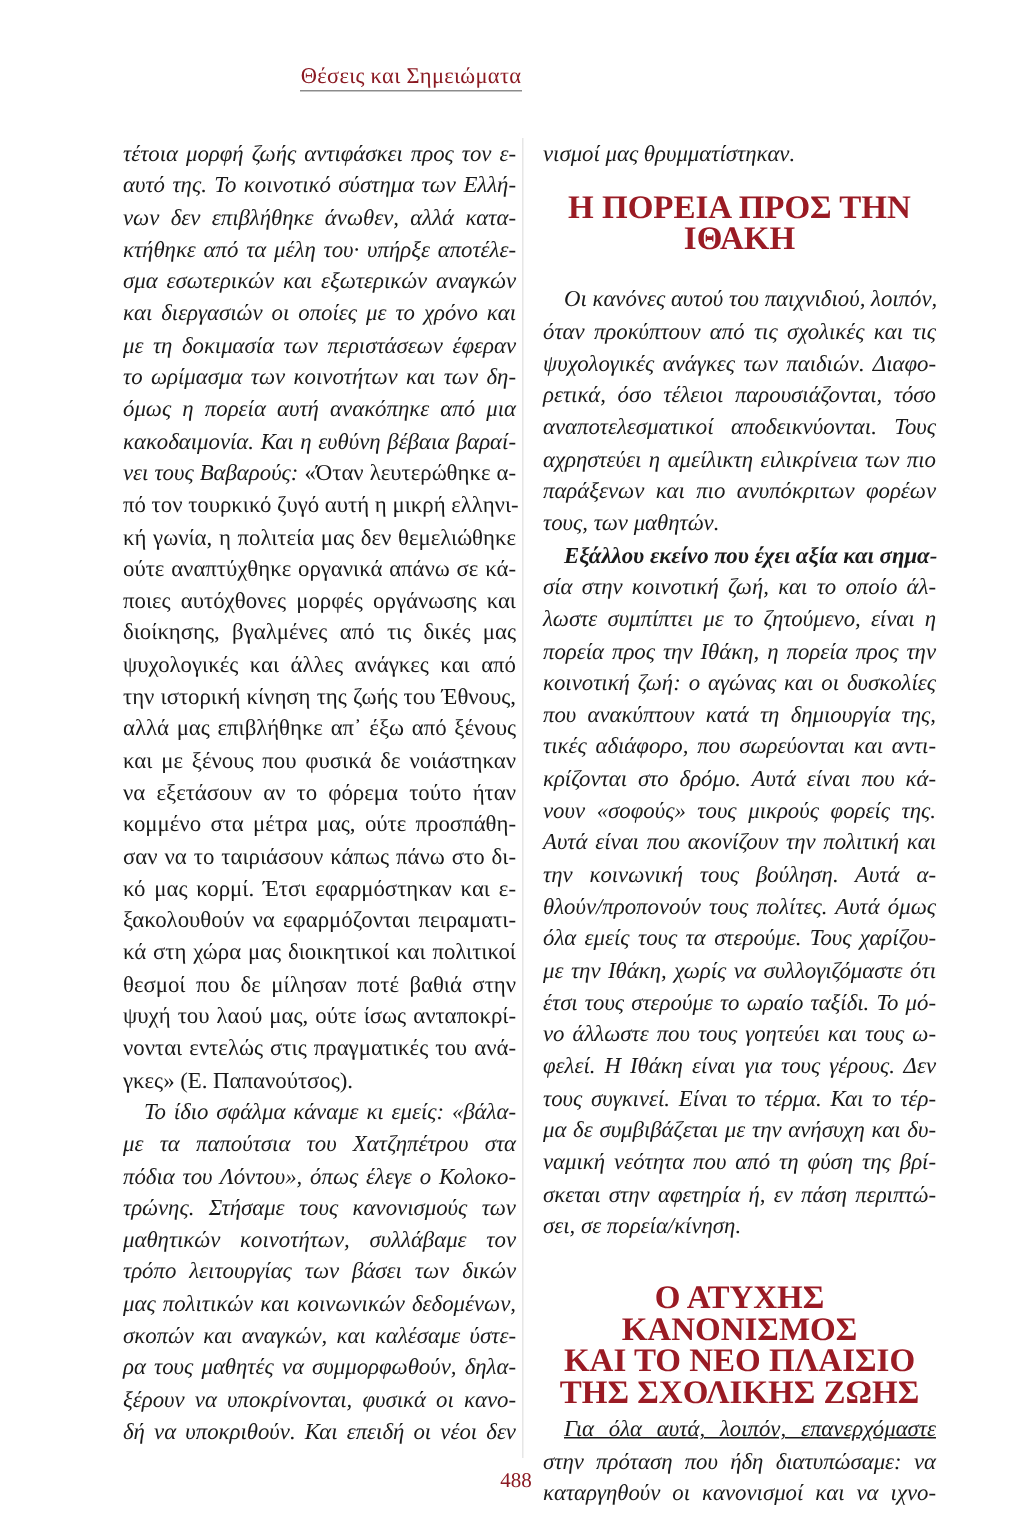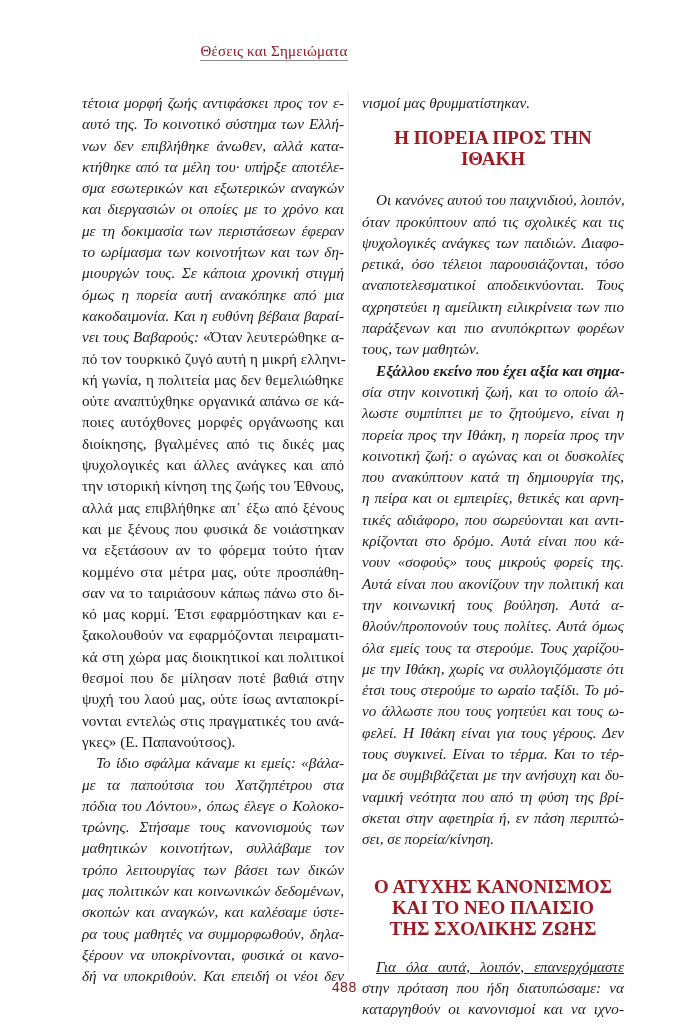--- a/index.html
+++ b/index.html
@@ -7,44 +7,43 @@
          font-family: "Liberation Serif", "DejaVu Serif", serif; color: #1a1a1a; }
   .header { position: absolute; top: 42px; left: 0; width: 548px; text-align: center; }
   .header span { font-size: 15px; color: #8b1a22; border-bottom: 1px solid #8b8b8b; padding-bottom: 1px; letter-spacing: 0.2px; }
   .col { position: absolute; top: 92px; width: 262px; font-size: 15.2px; line-height: 21.3px; text-align: justify; }
   .col.left { left: 82px; }
   .col.right { left: 362px; }
   .divider { position: absolute; left: 348px; top: 92px; width: 1px; height: 880px; background: #e6e6e6; }
   .line { display: block; white-space: nowrap; text-align: justify; text-align-last: justify; }
   .line.last { text-align-last: left; }
   .it { font-style: italic; }
-  .heading { color: #9a1b24; font-weight: bold; text-align: center; font-size: 19px; line-height: 21px; }
+  .heading { color: #9a1b24; font-weight: bold; text-align: center; font-size: 22px; line-height: 21px; }
   .h1 { margin-top: 14px; margin-bottom: 1px; }
-  .h2 { margin-top: 26px; margin-bottom: 17px; }
-  .page-number { position: absolute; top: 980px; left: 0; width: 688px; text-align: center; color: #8b1a22; font-size: 14px; font-family: Liberation Mono, monospace; }
+  .h2 { margin-top: 26px; margin-bottom: 4px; }
+  .page-number { position: absolute; top: 980px; left: 0; width: 688px; text-align: center; color: #8b1a22; font-size: 14px; }
 </style>
 </head>
 <body>
 
 <div class="header">
   <span>Θέσεις και Σημειώματα</span>
 </div>
 
 <div class="divider"></div>
 
 <div class="col left" id="left-col">
     <span class="line it">τέτοια μορφή ζωής αντιφάσκει προς τον ε-</span>
     <span class="line it">αυτό της. Το κοινοτικό σύστημα των Ελλή-</span>
     <span class="line it">νων δεν επιβλήθηκε άνωθεν, αλλά κατα-</span>
     <span class="line it">κτήθηκε από τα μέλη του· υπήρξε αποτέλε-</span>
     <span class="line it">σμα εσωτερικών και εξωτερικών αναγκών</span>
     <span class="line it">και διεργασιών οι οποίες με το χρόνο και</span>
     <span class="line it">με τη δοκιμασία των περιστάσεων έφεραν</span>
     <span class="line it">το ωρίμασμα των κοινοτήτων και των δη-</span>
-    <span class="line it">μιουργών τους. Σε κάποια χρονική στιγμή</span>
     <span class="line it">όμως η πορεία αυτή ανακόπηκε από μια</span>
     <span class="line it">κακοδαιμονία. Και η ευθύνη βέβαια βαραί-</span>
     <span class="line"><span class="it">νει τους Βαβαρούς: </span><span>«Όταν λευτερώθηκε α-</span></span>
     <span class="line">πό τον τουρκικό ζυγό αυτή η μικρή ελληνι-</span>
     <span class="line">κή γωνία, η πολιτεία μας δεν θεμελιώθηκε</span>
     <span class="line">ούτε αναπτύχθηκε οργανικά απάνω σε κά-</span>
     <span class="line">ποιες αυτόχθονες μορφές οργάνωσης και</span>
     <span class="line">διοίκησης, βγαλμένες από τις δικές μας</span>
     <span class="line">ψυχολογικές και άλλες ανάγκες και από</span>
     <span class="line">την ιστορική κίνηση της ζωής του Έθνους,</span>
@@ -86,21 +85,20 @@
       <span class="line it">αναποτελεσματικοί αποδεικνύονται. Τους</span>
       <span class="line it">αχρηστεύει η αμείλικτη ειλικρίνεια των πιο</span>
       <span class="line it">παράξενων και πιο ανυπόκριτων φορέων</span>
       <span class="line last it">τους, των μαθητών.</span>
       <span class="line it" style="text-indent: 14px; font-weight: bold;">Εξάλλου εκείνο που έχει αξία και σημα-</span>
       <span class="line it">σία στην κοινοτική ζωή, και το οποίο άλ-</span>
       <span class="line it">λωστε συμπίπτει με το ζητούμενο, είναι η</span>
       <span class="line it">πορεία προς την Ιθάκη, η πορεία προς την</span>
       <span class="line it">κοινοτική ζωή: ο αγώνας και οι δυσκολίες</span>
       <span class="line it">που ανακύπτουν κατά τη δημιουργία της,</span>
-      <span class="line it">η πείρα και οι εμπειρίες, θετικές και αρνη-</span>
       <span class="line it">τικές αδιάφορο, που σωρεύονται και αντι-</span>
       <span class="line it">κρίζονται στο δρόμο. Αυτά είναι που κά-</span>
       <span class="line it">νουν «σοφούς» τους μικρούς φορείς της.</span>
       <span class="line it">Αυτά είναι που ακονίζουν την πολιτική και</span>
       <span class="line it">την κοινωνική τους βούληση. Αυτά α-</span>
       <span class="line it">θλούν/προπονούν τους πολίτες. Αυτά όμως</span>
       <span class="line it">όλα εμείς τους τα στερούμε. Τους χαρίζου-</span>
       <span class="line it">με την Ιθάκη, χωρίς να συλλογιζόμαστε ότι</span>
       <span class="line it">έτσι τους στερούμε το ωραίο ταξίδι. Το μό-</span>
       <span class="line it">νο άλλωστε που τους γοητεύει και τους ω-</span>

